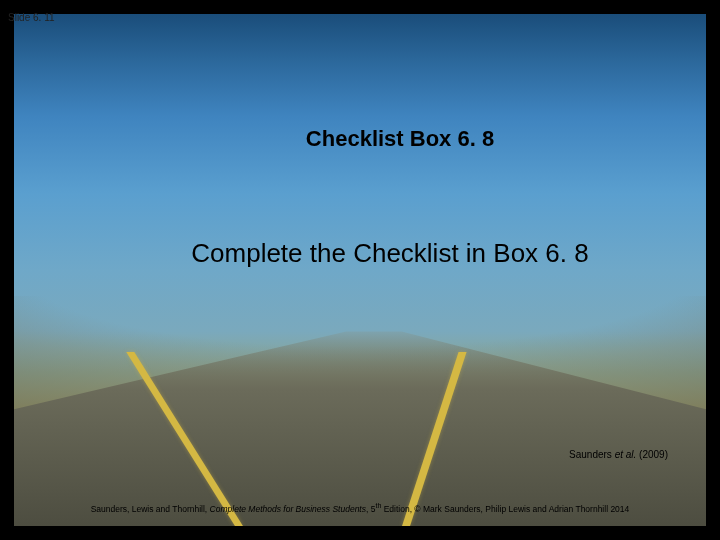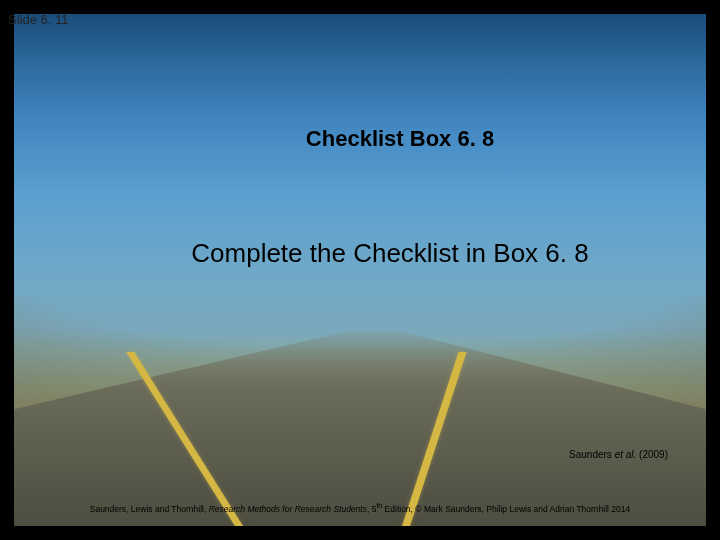--- a/index.html
+++ b/index.html
@@ -76,21 +76,21 @@
     height: 34%;
     background: #d4b843;
     transform-origin: bottom center;
     transform: skewX(-18deg);
     box-shadow: 0 0 4px rgba(212,184,67,0.4);
   }
   .outer-slide-number {
     position: absolute;
     top: 12px;
     left: 8px;
-    font-size: 13px;
+    font-size: 10px;
     color: #222;
     z-index: 10;
   }
   .title {
     position: absolute;
     top: 30px;
     left: 0;
     right: 0;
     text-align: center;
     font-size: 30px;
@@ -158,16 +158,16 @@
 
   <div class="body-text">
     <div>Complete the Checklist in Box 6. 8</div>
   </div>
 
   <div class="citation">
     <span>Saunders </span><span class="et-al">et al.</span><span> (2009)</span>
   </div>
 
   <div class="footer">
-    <span>Saunders, Lewis and Thornhill, </span><span class="book-title">Research Methods for Research Students</span><span class="edition"><span>, 5</span><sup>th</sup></span><span> Edition, © Mark Saunders, Philip Lewis and Adrian Thornhill 2014</span>
+    <span>Saunders, Lewis and Thornhill, </span><span class="book-title">Complete Methods for Business Students</span><span class="edition"><span>, 5</span><sup>th</sup></span><span> Edition, © Mark Saunders, Philip Lewis and Adrian Thornhill 2014</span>
   </div>
 
 </div>
 
 </body></html>

